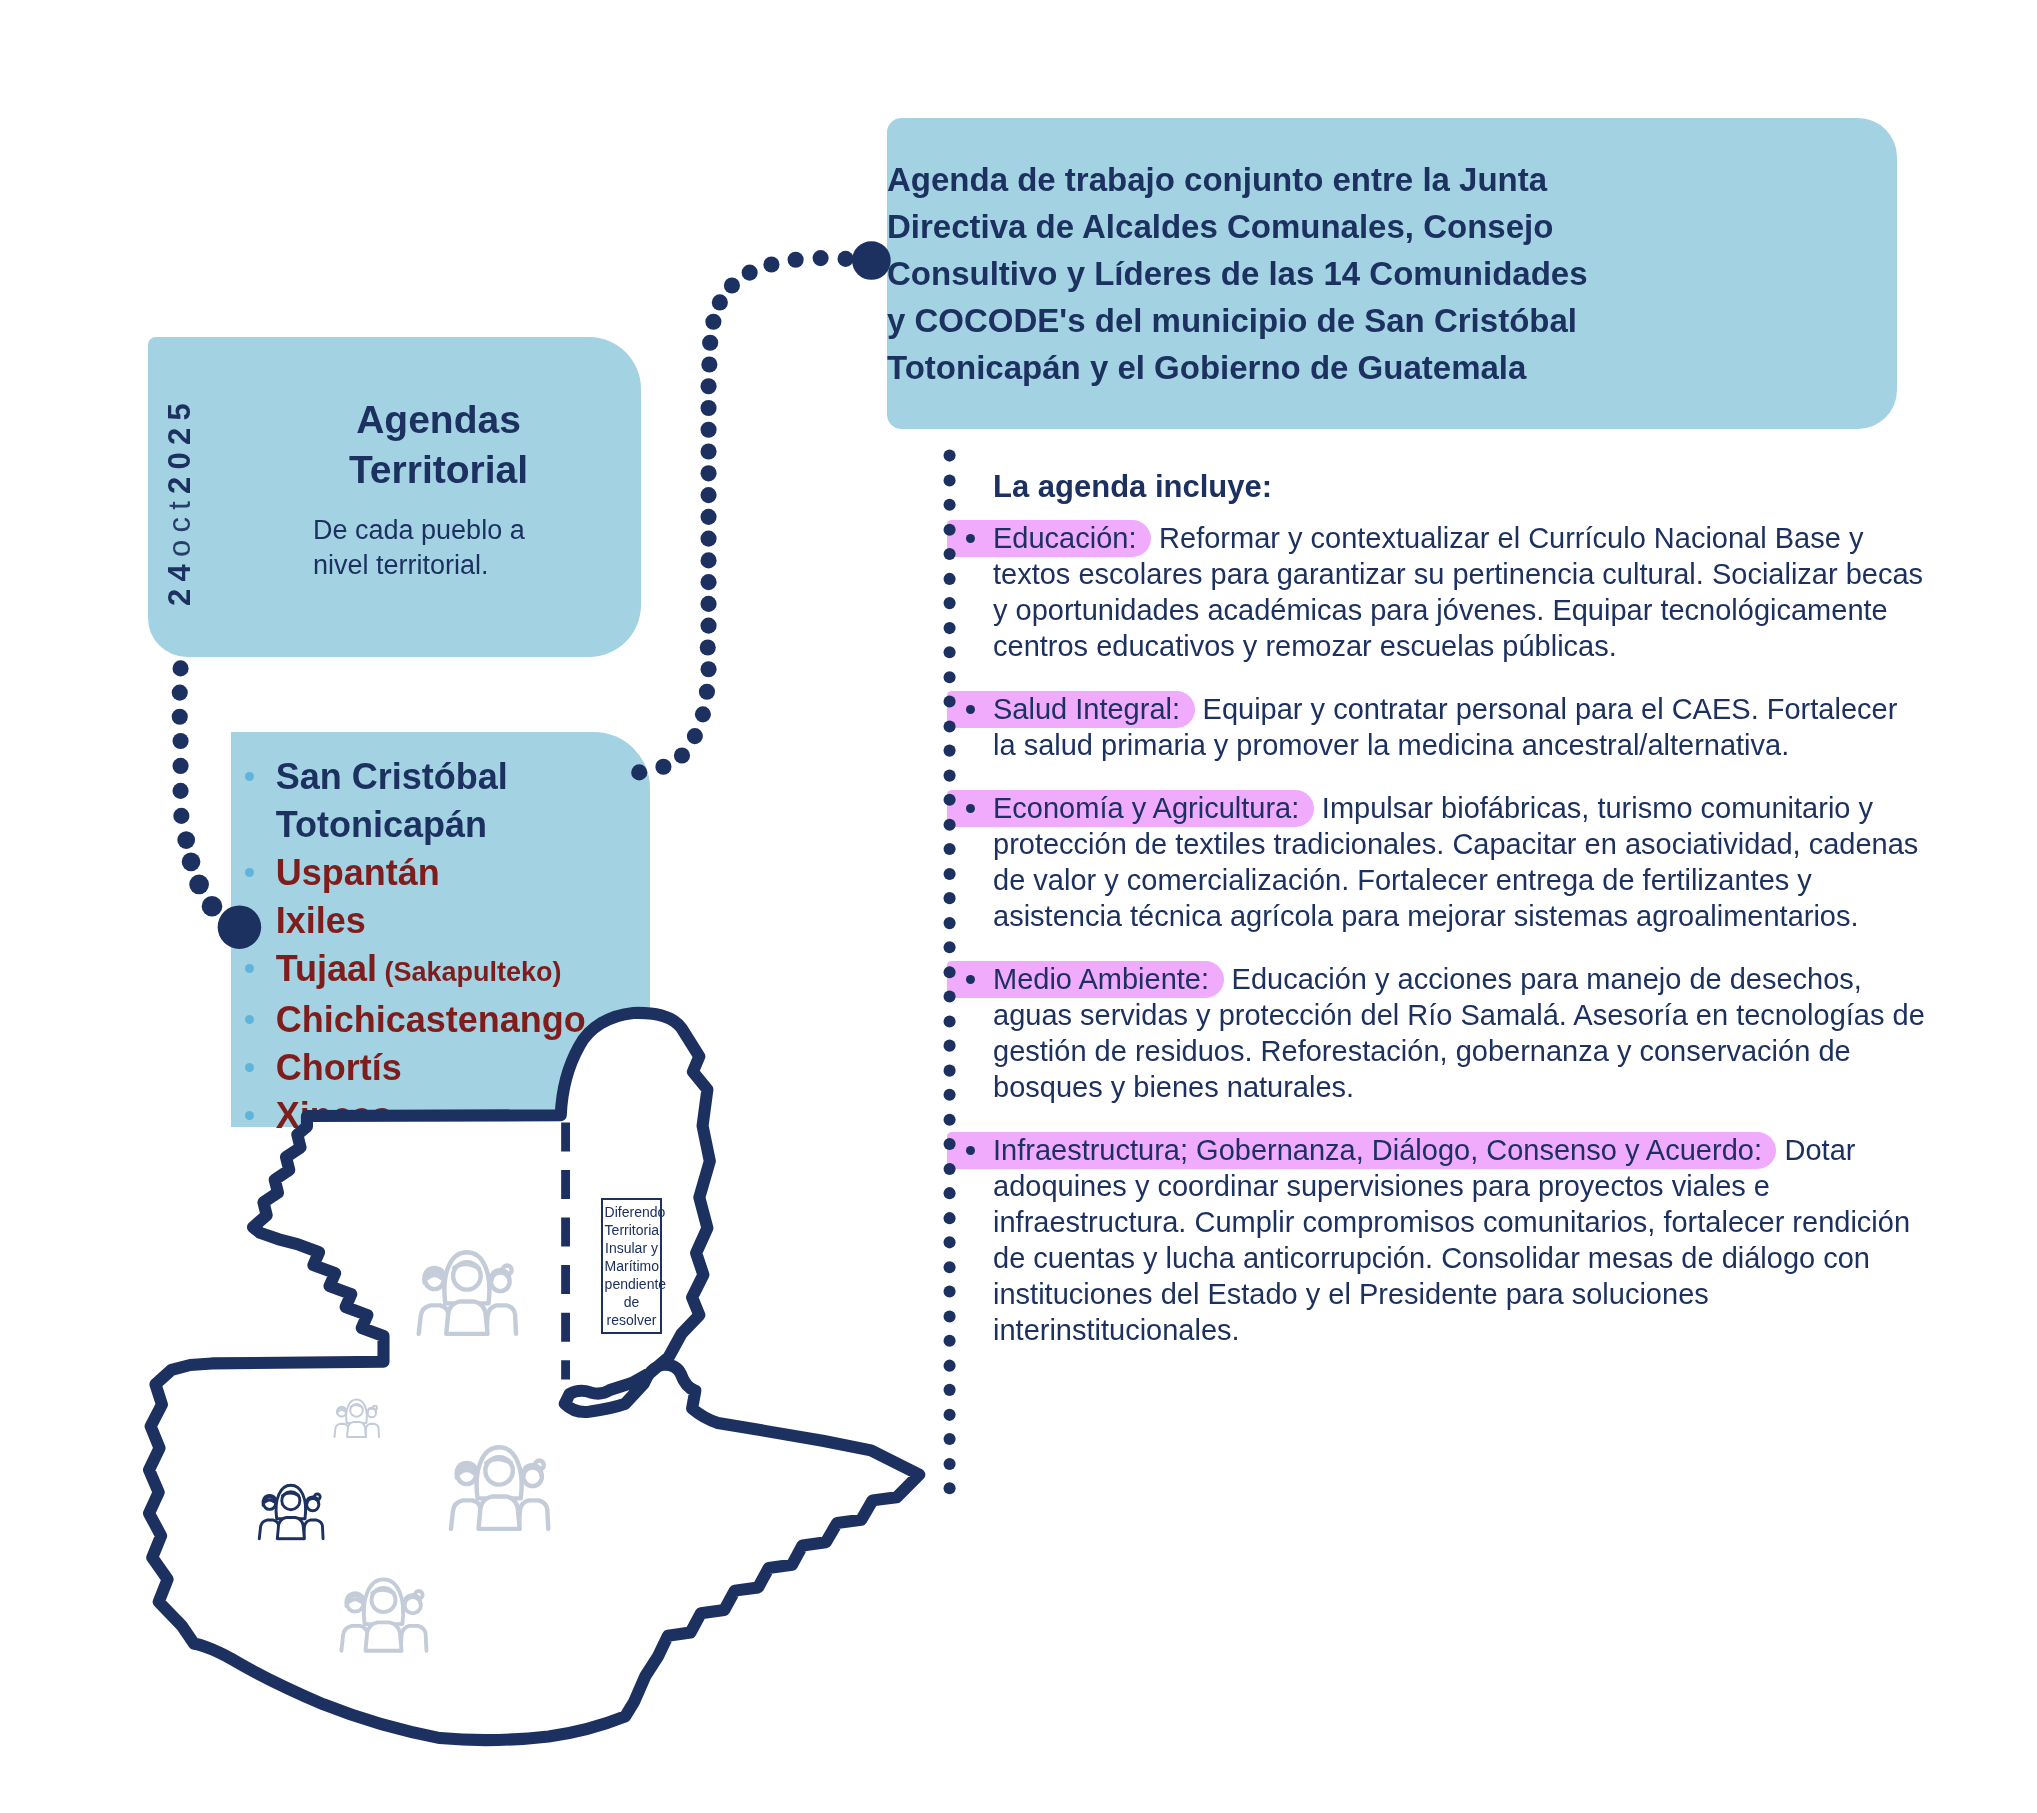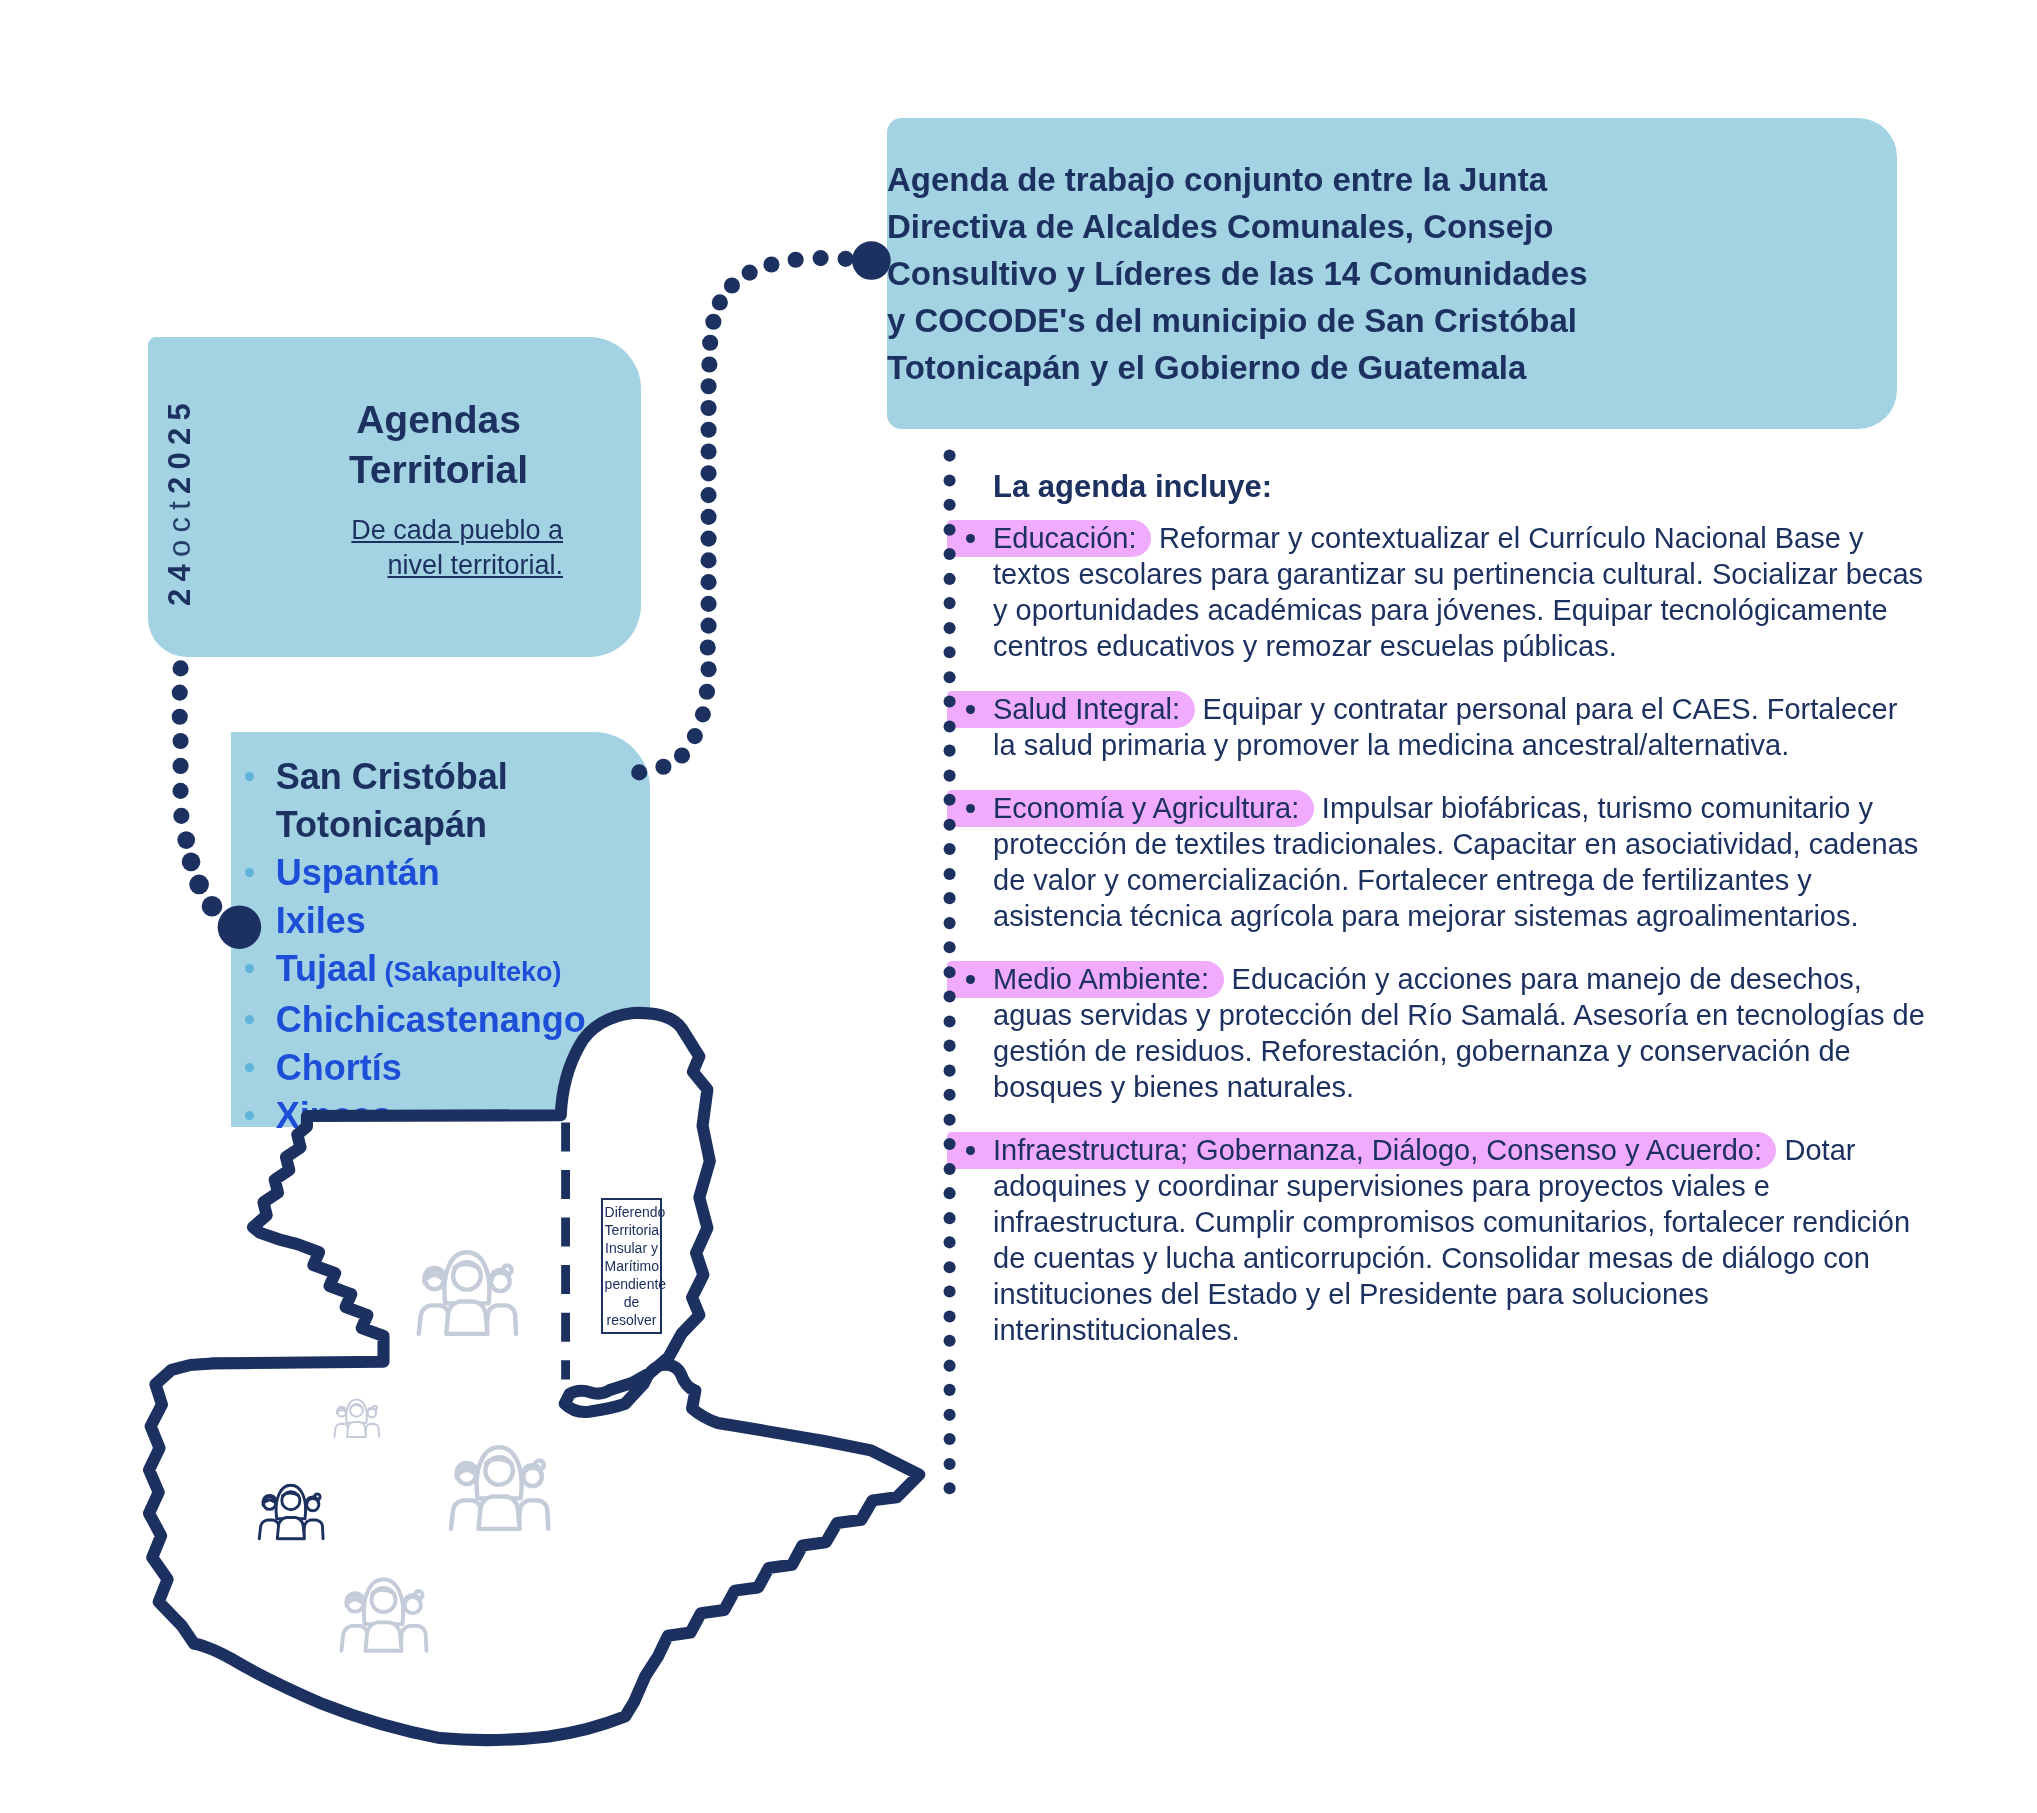--- a/index.html
+++ b/index.html
@@ -12,29 +12,29 @@
     border-radius:8px 52px 52px 39px;}
   #date-strip{position:absolute;left:11.3px;top:31px;height:266px;width:42px;
     writing-mode:vertical-rl;transform:rotate(180deg);
     display:flex;align-items:center;justify-content:center;
     font-size:31px;letter-spacing:7.3px;color:#1d3160;}
   #date-strip .b{font-weight:700;}
   #date-strip .m{font-weight:400;opacity:.92;}
   #agendas-title{position:absolute;left:121px;top:58px;width:339px;
     font-size:39px;font-weight:700;text-align:center;line-height:50px;}
   #agendas-subtitle{position:absolute;left:165px;top:176px;width:250px;
-    font-size:27px;font-weight:400;text-align:right;line-height:35px;text-decoration:underline;}
+    font-size:27px;font-weight:400;text-align:left;line-height:35px;}
 
   
   #muni-card{left:231px;top:732px;width:419px;height:395px;
     border-radius:0 56px 0 0;padding:0;}
   #muni-list{position:absolute;left:9.7px;top:21px;width:395px;
     list-style:none;margin:0;padding:0;}
   #muni-list li{position:relative;padding-left:35px;font-size:36px;
-    font-weight:700;line-height:48px;color:#1d4ed8;}
+    font-weight:700;line-height:48px;color:#7f1d1d;}
   #muni-list li::before{content:"";position:absolute;left:4.8px;top:19.3px;
     width:9px;height:9px;border-radius:50%;background:#5fb4dc;}
   #muni-list li.primary{color:#1d3160;}
   #muni-list .suffix{font-size:27px;font-weight:700;}
 
   
   #title-card{left:887px;top:118px;width:1010px;height:311px;
     border-radius:14.5px 39px 39px 14.5px;display:flex;flex-direction:column;
     justify-content:center;align-items:flex-start;}
   .title-line{font-size:33px;font-weight:700;line-height:47px;

